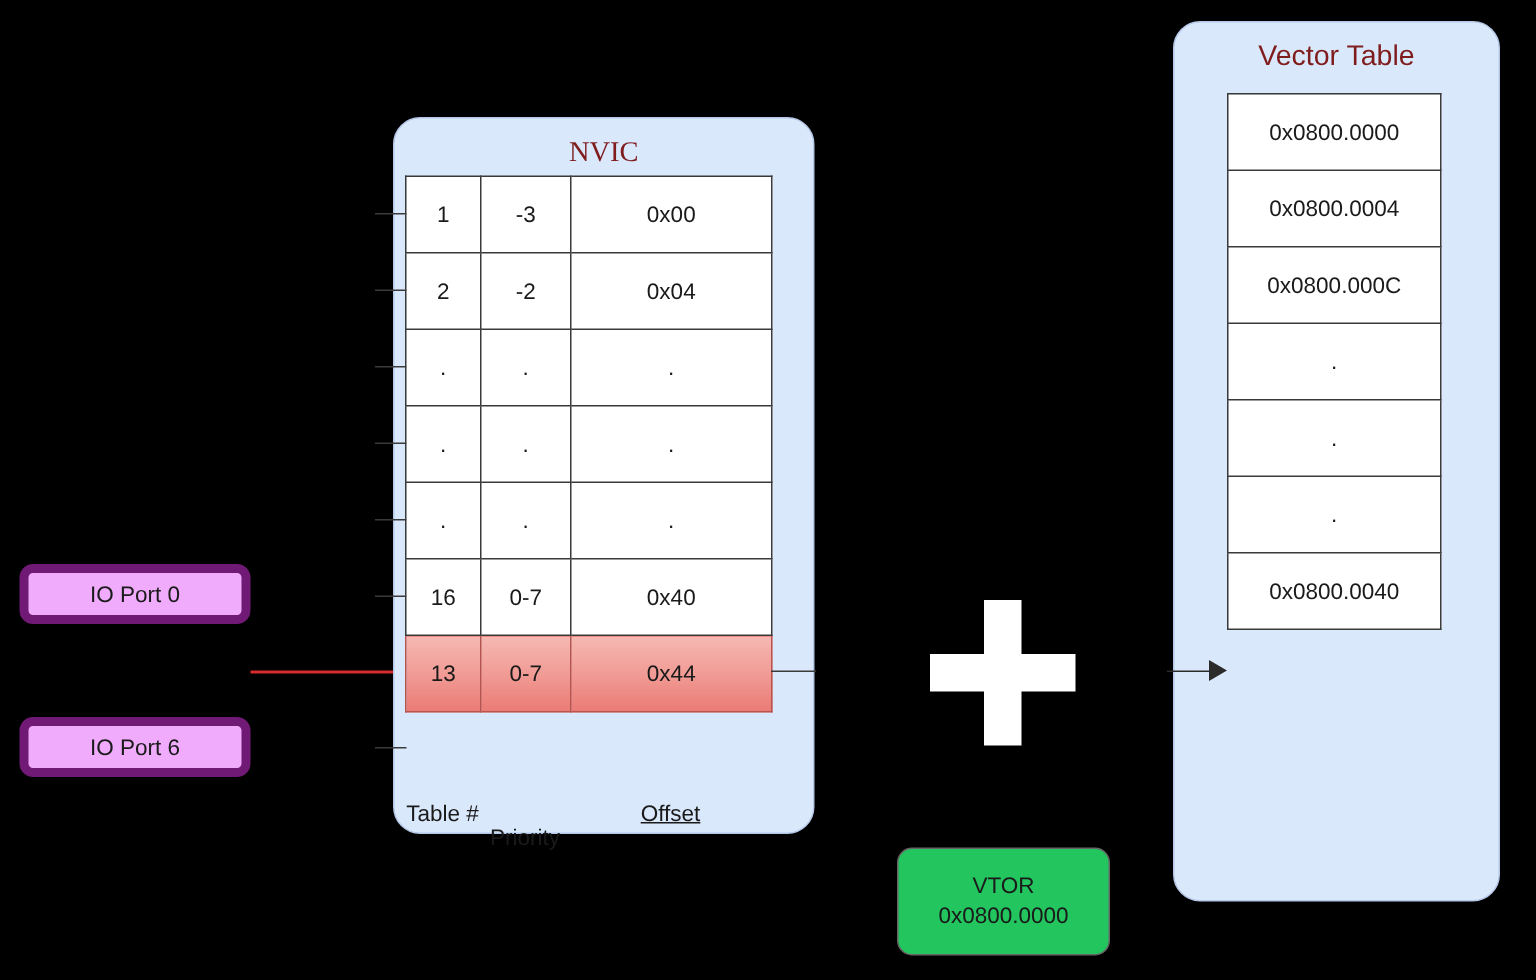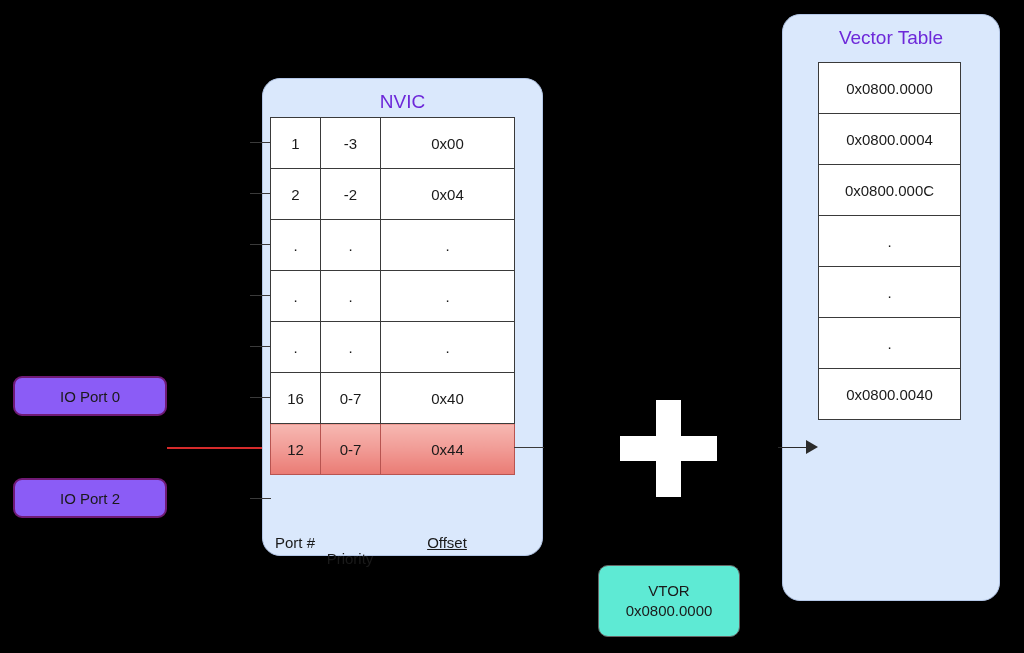--- a/index.html
+++ b/index.html
@@ -22,28 +22,28 @@
     background: #dae8fc;
     border: 1px solid #b4c7e7;
     border-radius: 18px;
     box-sizing: border-box;
   }
   .panel-title {
     position: absolute;
     left: 0;
     right: 0;
     text-align: center;
-    color: #6d28d9;
+    color: #7f1d1d;
     font-size: 19px;
     line-height: 22px;
   }
 
   
   #nvic-panel { left: 262px; top: 78px; width: 281px; height: 478px; }
-  #nvic-title { top: 12px; }
+  #nvic-title { top: 12px; font-family: Liberation Serif, serif; }
 
   #nvic-table {
     position: absolute;
     left: 270px;
     top: 117px;
     width: 244px;
     border-collapse: collapse;
     table-layout: fixed;
   }
   #nvic-table td {
@@ -86,22 +86,22 @@
     border-top: 1px solid #3a3a3a;
   }
 
   
   .ioport {
     position: absolute;
     left: 13px;
     width: 154px;
     height: 40px;
     border-radius: 9px;
-    border: 2px solid #701a75;
-    background: #8b5cf6;
+    border: 6px solid #701a75;
+    background: #f0abfc;
     color: #1a1a1a;
     font-size: 15px;
     display: flex;
     align-items: center;
     justify-content: center;
     box-sizing: border-box;
   }
   .ioport.sel {
     background: linear-gradient(to bottom, #f6b8b2 0%, #f09a94 55%, #e8736c 100%);
     border: 2px solid #b85450;
@@ -136,21 +136,21 @@
 
   
   #vtor-box {
     position: absolute;
     left: 598px;
     top: 565px;
     width: 142px;
     height: 72px;
     border-radius: 10px;
     border: 1px solid #666666;
-    background: #5eead4;
+    background: #22c55e;
     color: #1a1a1a;
     font-size: 15px;
     line-height: 20px;
     display: flex;
     flex-direction: column;
     align-items: center;
     justify-content: center;
     box-sizing: border-box;
   }
 
@@ -199,21 +199,21 @@
 </style>
 </head>
 <body>
 
 <div id="canvas">
 
   <div class="ioport" id="ioport0">
     <span>IO Port 0</span>
   </div>
   <div class="ioport" id="ioport2">
-    <span>IO Port 2</span>
+    <span>IO Port 6</span>
   </div>
 
   <div id="red-link"></div>
 
   <div class="panel" id="nvic-panel">
     <div class="panel-title" id="nvic-title">NVIC</div>
   </div>
 
   <div class="tick" style="top:142px"></div>
   <div class="tick" style="top:193px"></div>
@@ -254,28 +254,28 @@
         <td>.</td>
         <td>.</td>
         <td>.</td>
       </tr>
       <tr>
         <td>16</td>
         <td>0-7</td>
         <td>0x40</td>
       </tr>
       <tr class="hl">
-        <td>12</td>
+        <td>13</td>
         <td>0-7</td>
         <td>0x44</td>
       </tr>
     </tbody>
   </table>
 
-  <div class="nvic-footer" id="nvic-foot-excp">Port #</div>
+  <div class="nvic-footer" id="nvic-foot-excp">Table #</div>
   <div class="nvic-footer" id="nvic-foot-prio">Priority</div>
   <div class="nvic-footer" id="nvic-foot-offset">Offset</div>
 
   <div id="nvic-out-stub"></div>
 
   <div id="plus">
     <div class="bar-h"></div>
     <div class="bar-v"></div>
   </div>
 

